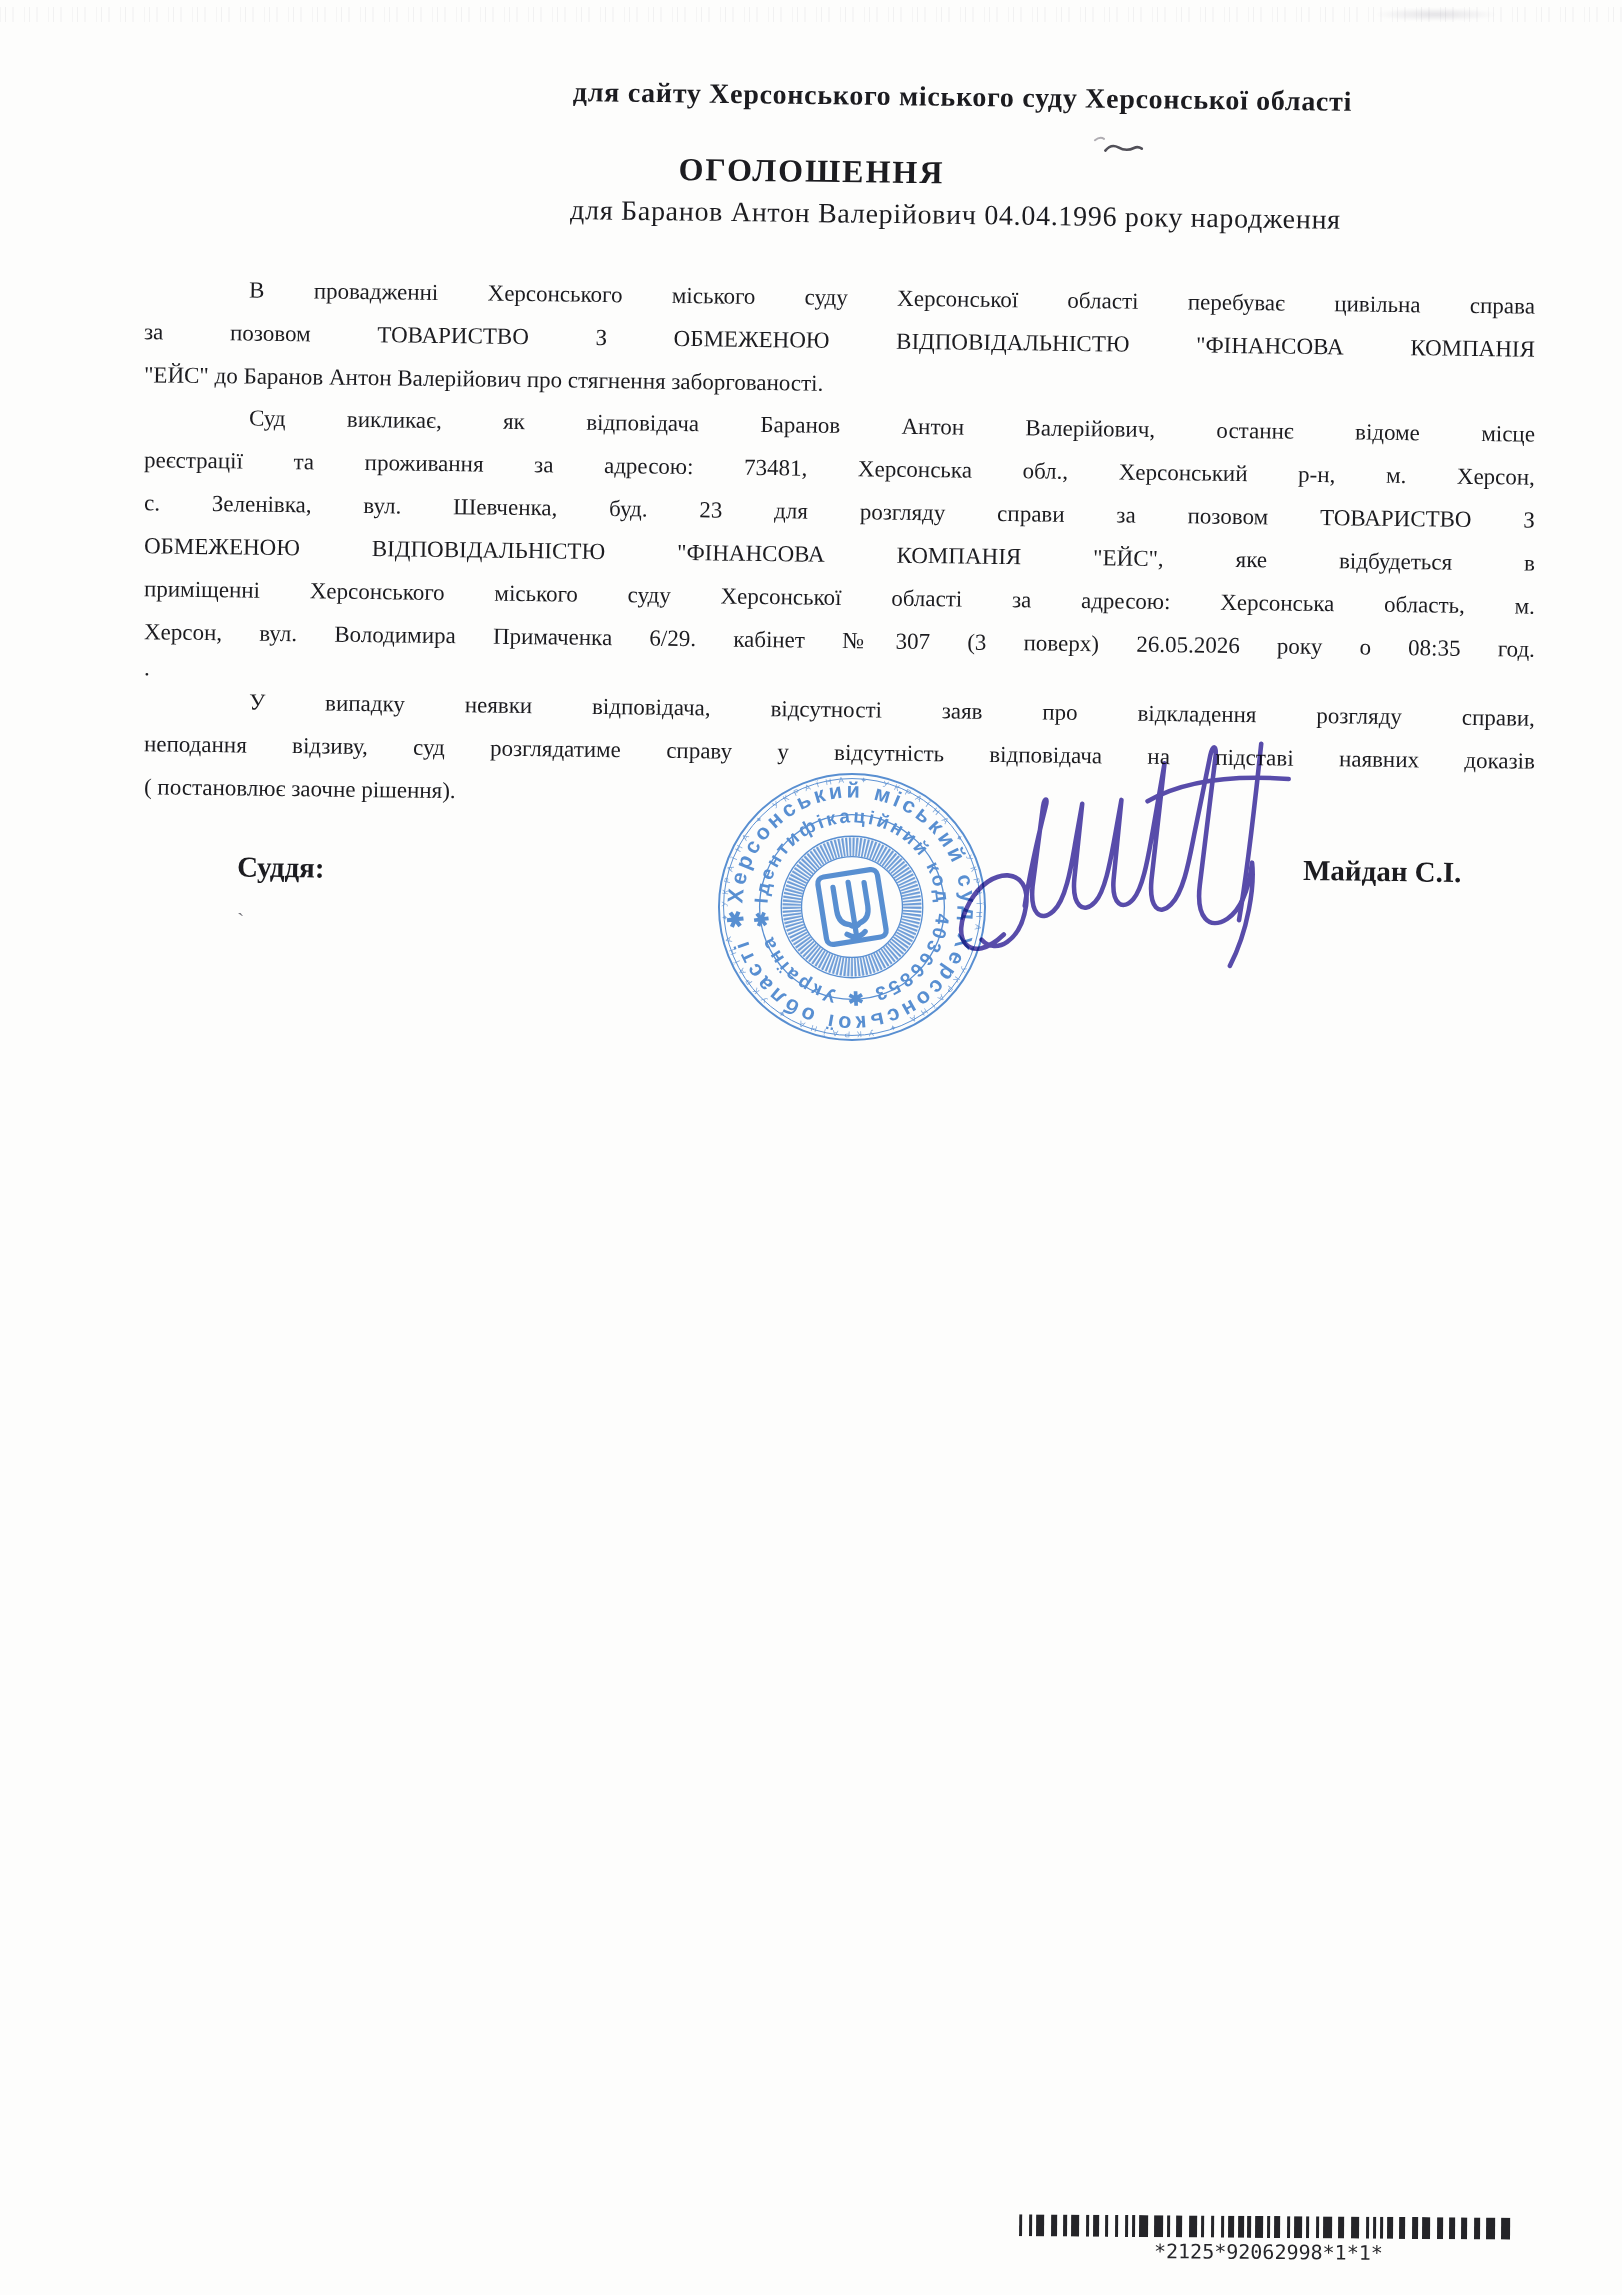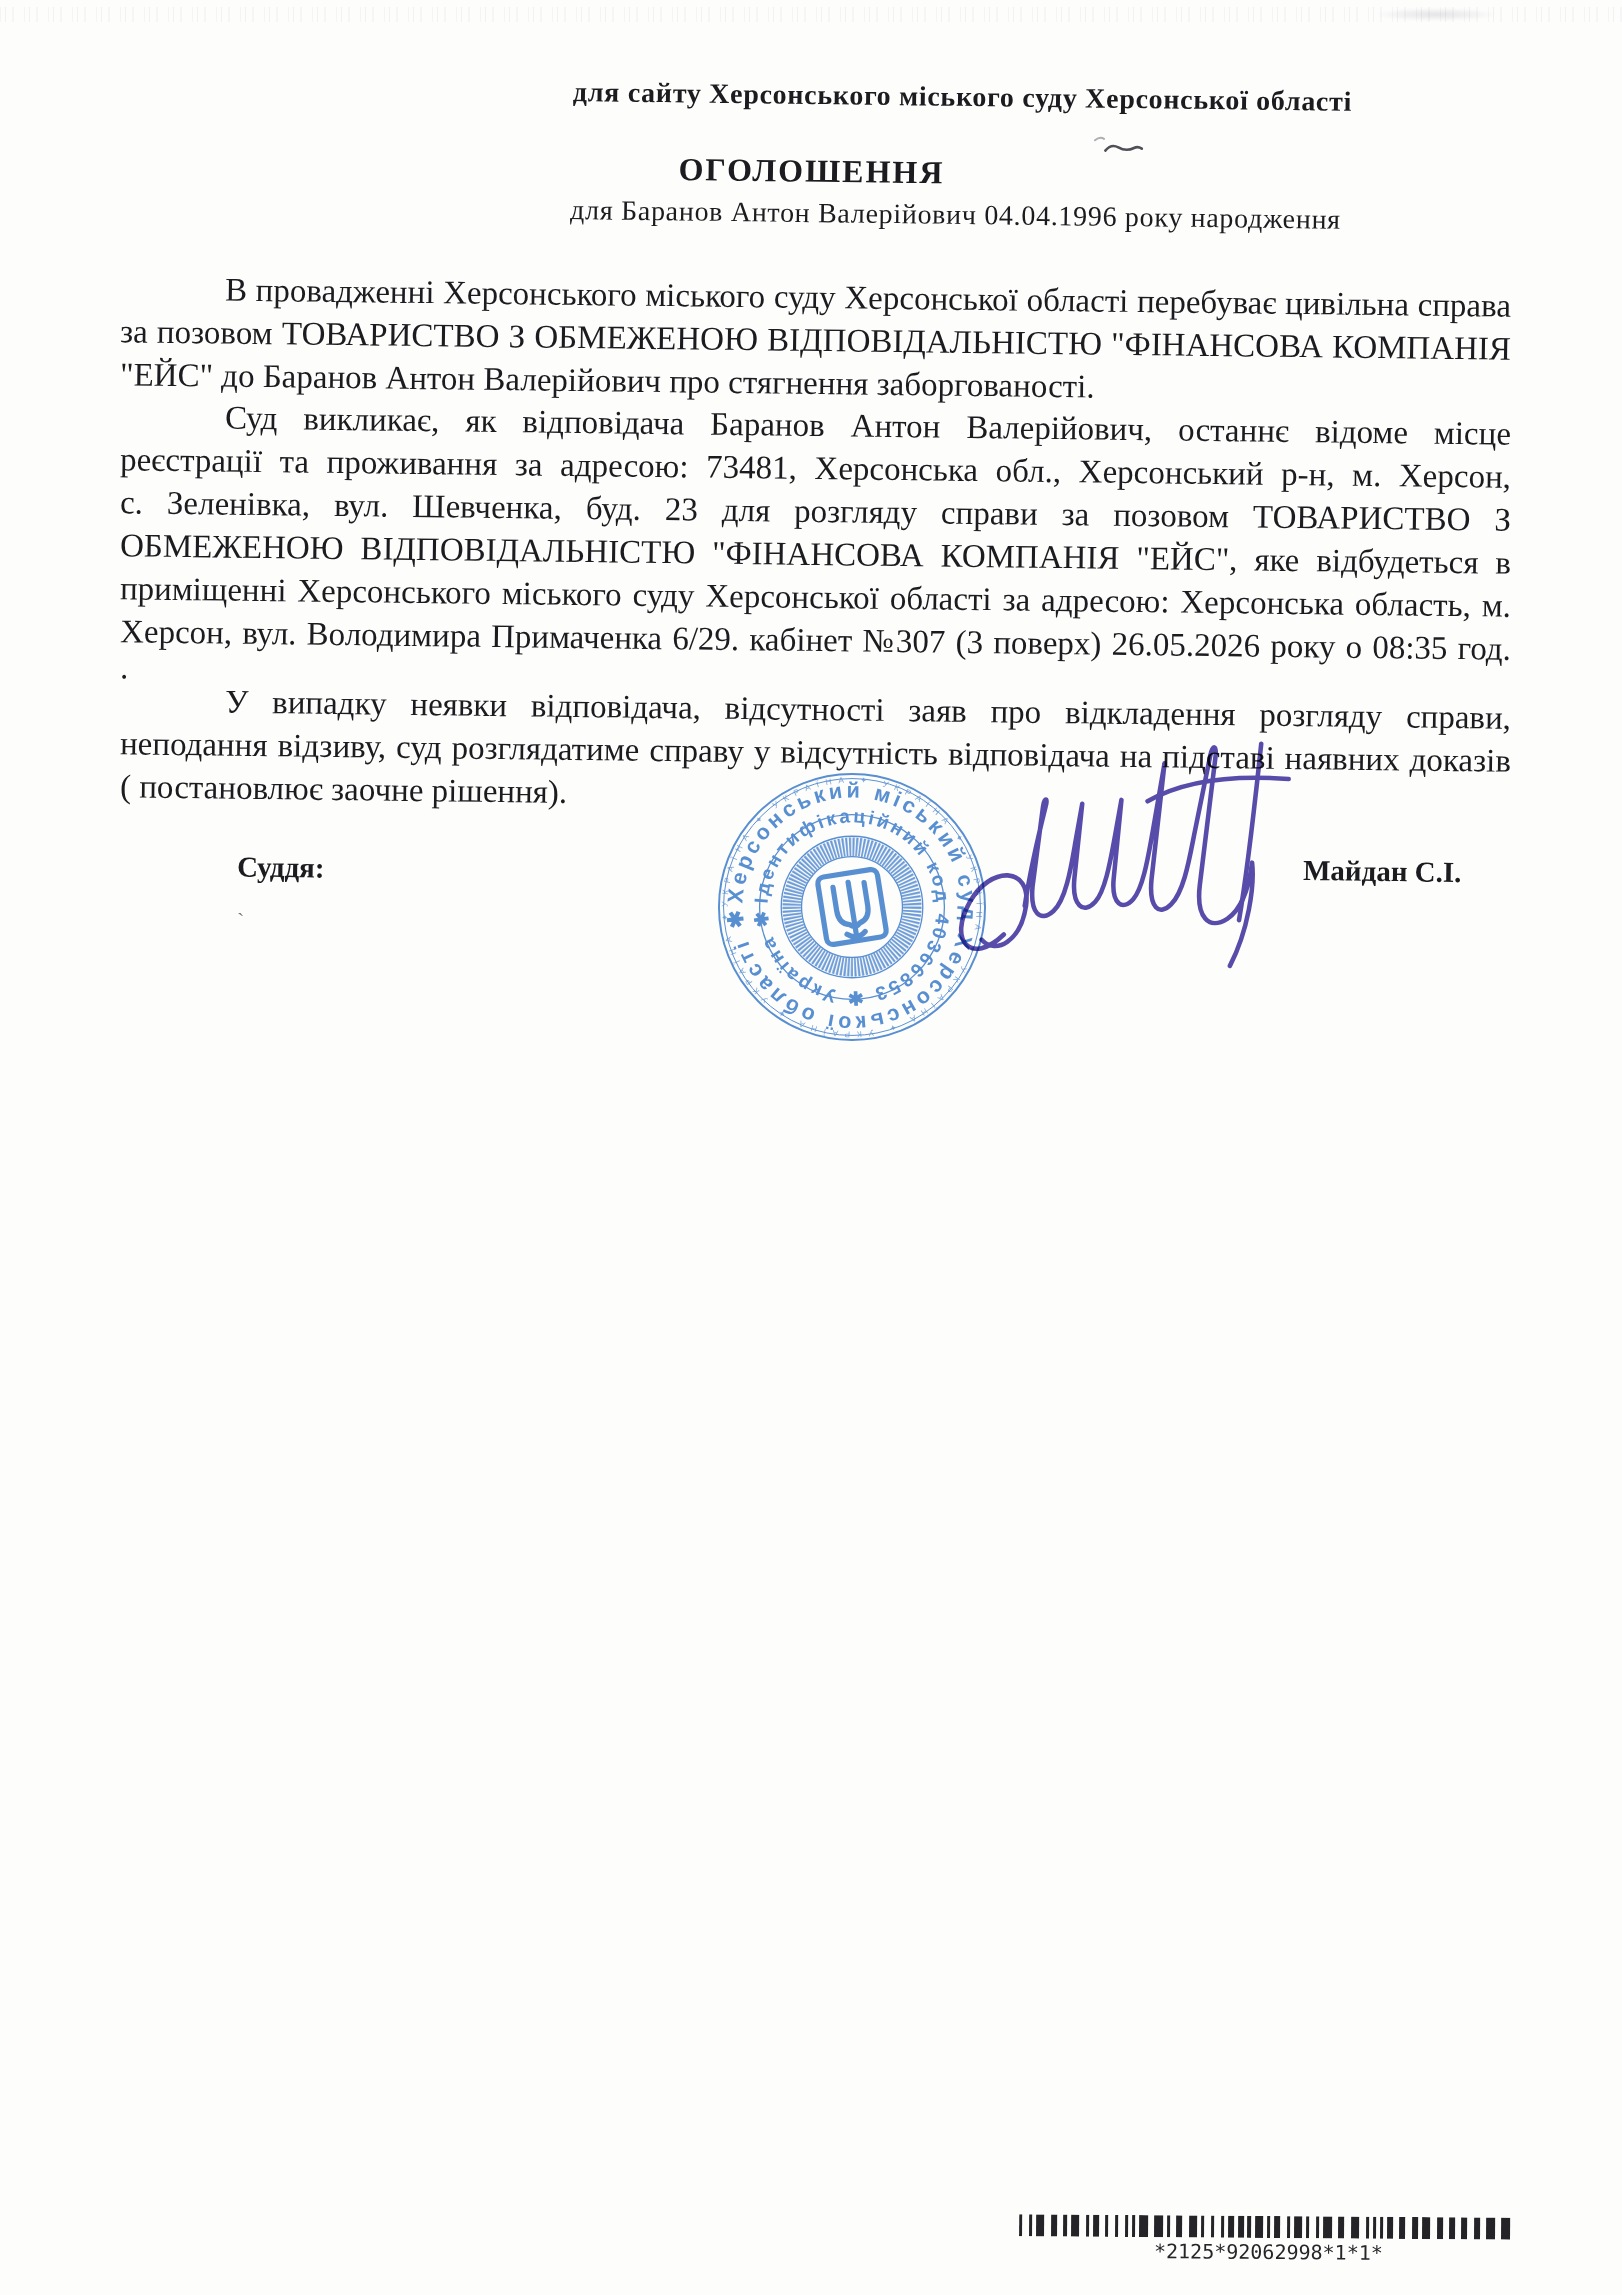--- a/index.html
+++ b/index.html
@@ -29,21 +29,21 @@
     filter:blur(1.3px);
   }
 
   
   .center-line{position:absolute;left:0;width:1623px;text-align:center;white-space:nowrap;}
   .site-header{top:80px;padding-left:151px;font-weight:bold;font-size:28px;letter-spacing:0.7px;}
   .doc-title{top:153px;padding-right:59px;font-weight:bold;font-size:32px;letter-spacing:2px;}
   .doc-subtitle{top:198px;padding-left:144px;font-size:28px;letter-spacing:0.7px;}
 
   
-  .para{position:absolute;left:120px;width:1391px;font-size:33px;line-height:43px;}
+  .para{position:absolute;left:144px;width:1391px;font-size:23px;line-height:43px;}
   .para .ln{
     display:block;height:43px;overflow:visible;
     text-align:justify;text-align-last:justify;
     transform:rotate(0.72deg);
   }
   .para .ln.first{text-indent:105px;}
   .para .ln.last{text-align-last:left;}
   .p1{top:276px;}
   .p2{top:404px;}
   .p-dot{top:648px;width:262px;}

